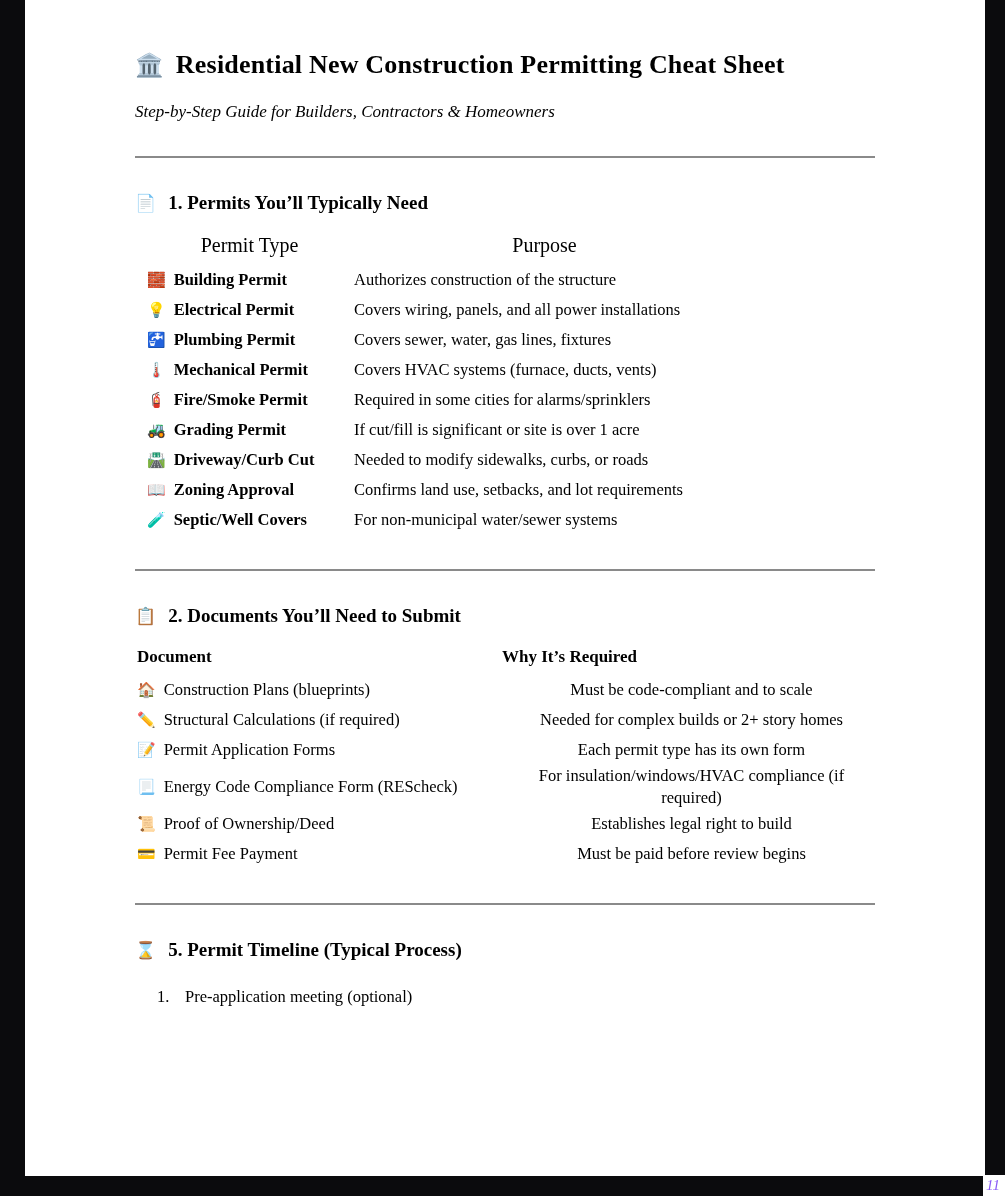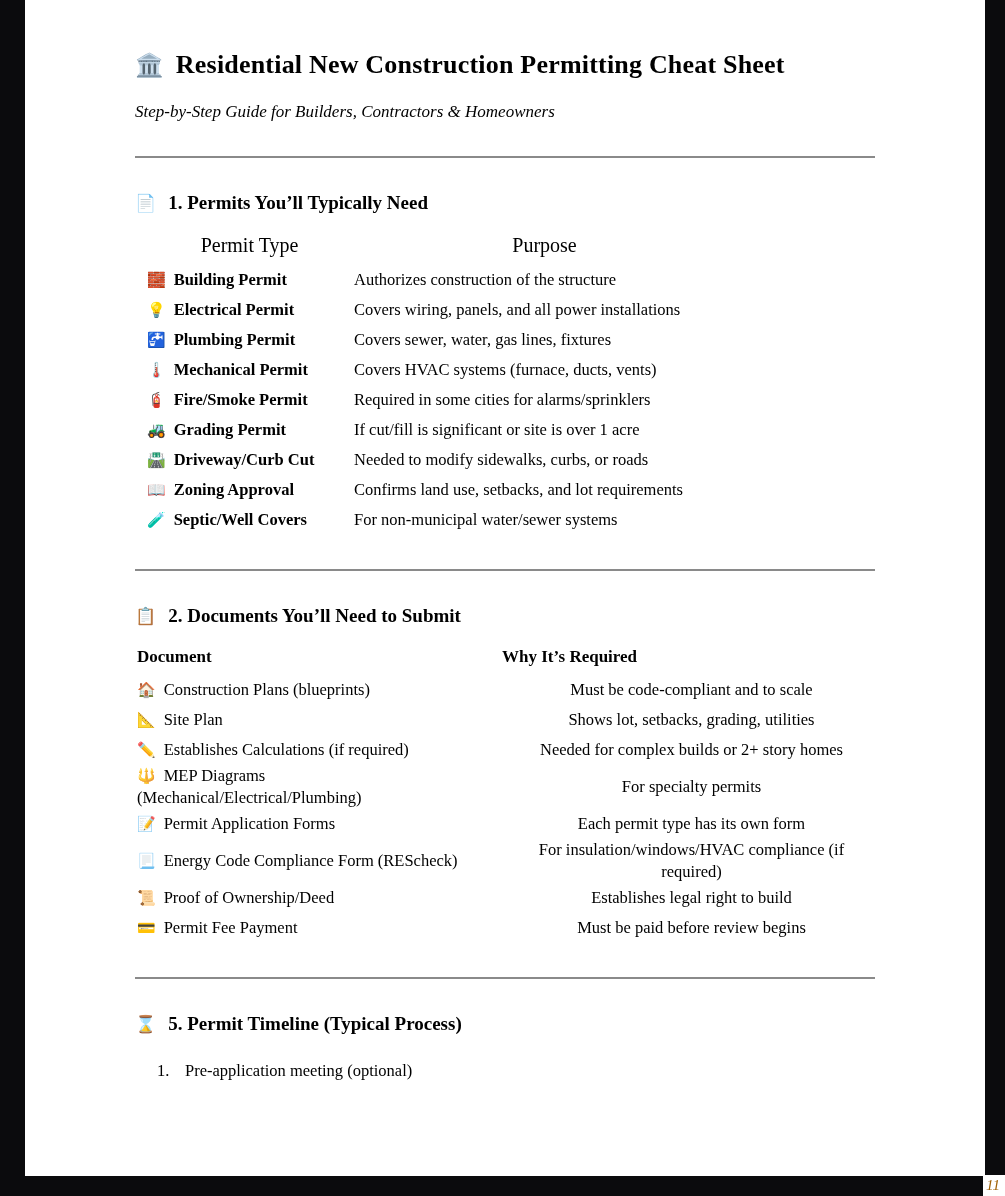--- a/index.html
+++ b/index.html
@@ -123,21 +123,21 @@
     position: absolute;
     right: 0;
     bottom: 0;
     width: 22px;
     height: 21px;
     background: #ffffff;
     font-style: italic;
     font-size: 15px;
     line-height: 20px;
     padding-left: 3px;
-    color: #a16207;
+    color: #8b5cf6;
   }
 </style>
 </head>
 <body>
 
 <div class="page">
   <div class="content">
 
     <div class="doc-title">
       <span class="icon">🏛️</span>
@@ -235,30 +235,22 @@
       <div class="t2-head">
         <div class="th">Document</div>
         <div class="th">Why It’s Required</div>
       </div>
 
       <div class="t2-row">
         <div class="t2-doc"><span class="icon">🏠</span><span>Construction Plans (blueprints)</span></div>
         <div class="t2-why">Must be code-compliant and to scale</div>
       </div>
       <div class="t2-row">
-        <div class="t2-doc"><span class="icon">📐</span><span>Site Plan</span></div>
-        <div class="t2-why">Shows lot, setbacks, grading, utilities</div>
-      </div>
-      <div class="t2-row">
-        <div class="t2-doc"><span class="icon">✏️</span><span>Establishes Calculations (if required)</span></div>
+        <div class="t2-doc"><span class="icon">✏️</span><span>Structural Calculations (if required)</span></div>
         <div class="t2-why">Needed for complex builds or 2+ story homes</div>
-      </div>
-      <div class="t2-row">
-        <div class="t2-doc"><span class="icon">🔱</span><span>MEP Diagrams (Mechanical/Electrical/Plumbing)</span></div>
-        <div class="t2-why">For specialty permits</div>
       </div>
       <div class="t2-row">
         <div class="t2-doc"><span class="icon">📝</span><span>Permit Application Forms</span></div>
         <div class="t2-why">Each permit type has its own form</div>
       </div>
       <div class="t2-row">
         <div class="t2-doc"><span class="icon">📃</span><span>Energy Code Compliance Form (REScheck)</span></div>
         <div class="t2-why">For insulation/windows/HVAC compliance (if required)</div>
       </div>
       <div class="t2-row">

